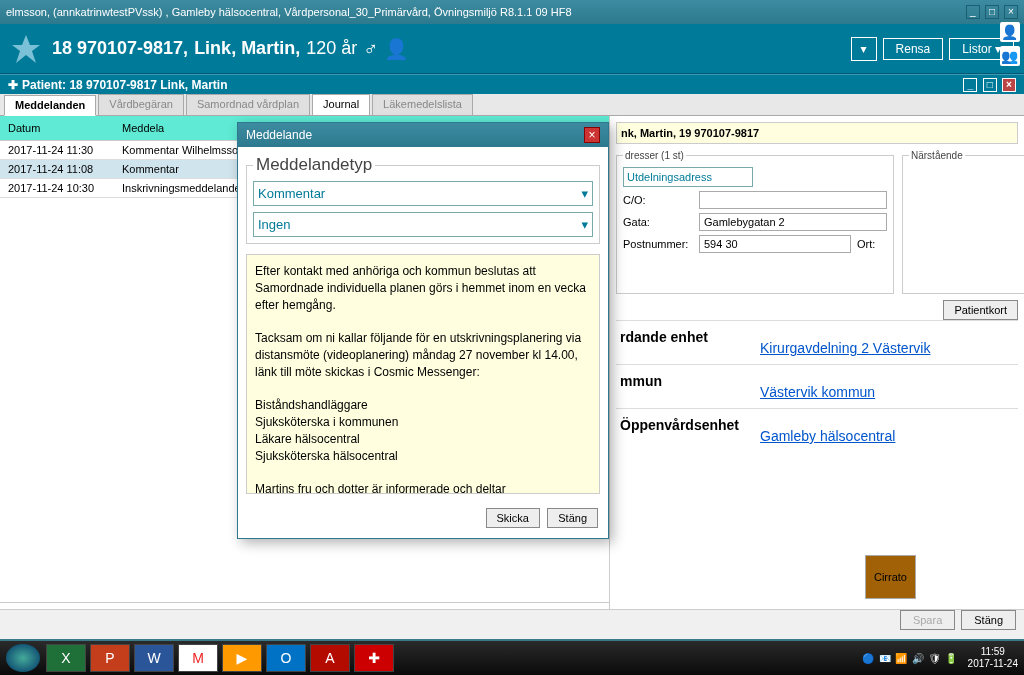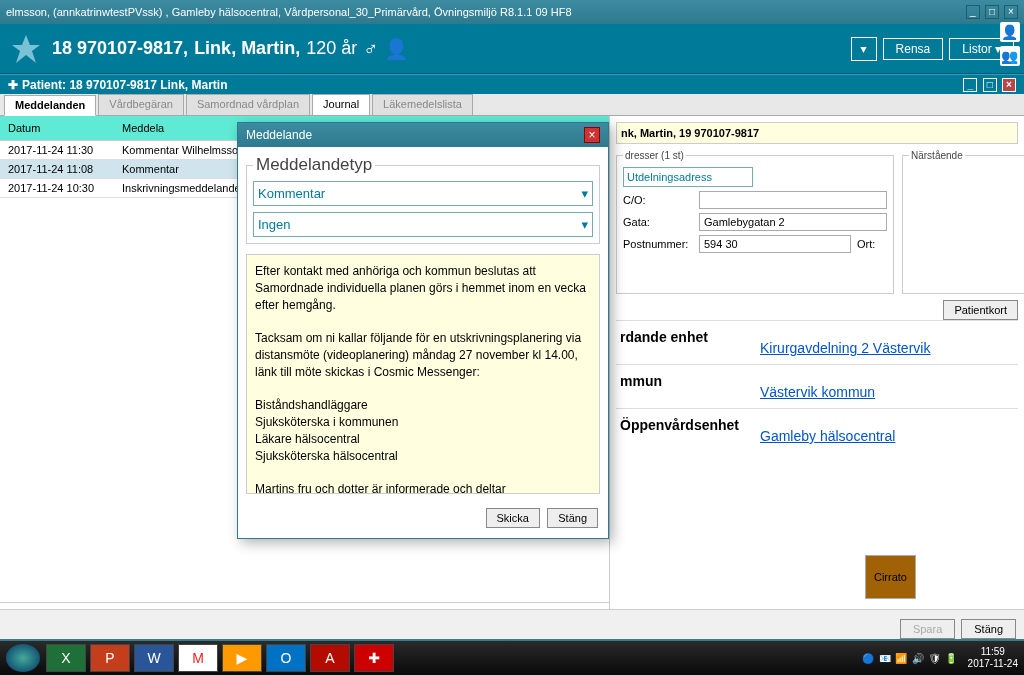--- a/index.html
+++ b/index.html
@@ -54,21 +54,21 @@
 .addr-row label { width: 70px; font-size: 11px; }
 .addr-row input, .addr-row select { flex: 1; border: 1px solid #aaa; padding: 2px 4px; font-size: 11px; }
 .addr-select { border: 1px solid #7aa; color: #007a99; padding: 3px; font-size: 11px; width: 130px; }
 
 .patientkort-btn { float: right; margin-top: 6px; padding: 3px 10px; border: 1px solid #888; background: #eee; font-size: 11px; cursor: pointer; }
 
 .info-block { clear: both; border-top: 1px solid #ddd; padding: 8px 4px; display: flex; font-size: 14px; }
 .info-block label { width: 140px; font-weight: bold; }
 .info-block a { color: #0055cc; text-decoration: underline; margin-top: 11px; }
 
-.main-footer { position: absolute; bottom: 0; left: 0; right: 0; height: 30px; background: #f0f0f0; border-top: 1px solid #ccc; display: flex; justify-content: flex-end; align-items: flex-end; padding: 0 8px; gap: 6px; }
+.main-footer { position: absolute; bottom: 0; left: 0; right: 0; height: 30px; background: #f0f0f0; border-top: 1px solid #ccc; display: flex; justify-content: flex-end; align-items: flex-start; padding: 0 8px; gap: 6px; }
 .main-footer button { padding: 3px 12px; font-size: 11px; border: 1px solid #888; background: #eee; cursor: pointer; }
 .main-footer button:disabled { color: #aaa; }
 
 
 .modal { position: absolute; left: 237px; top: 122px; width: 372px; background: #fff; border: 1px solid #2d7a8f; box-shadow: 4px 4px 12px rgba(0,0,0,0.3); z-index: 100; }
 .modal-title { background: linear-gradient(#3d8ba0,#2d7a8f); color: #fff; padding: 4px 8px; font-size: 12px; font-weight: normal; display: flex; justify-content: space-between; align-items: center; }
 .modal-close { width: 16px; height: 16px; background: #c33; color: #fff; text-align: center; line-height: 14px; font-size: 12px; cursor: pointer; border: 1px solid #800; }
 .modal-body { padding: 8px; }
 fieldset.msgtype { border: 1px solid #ccc; padding: 6px; margin-bottom: 10px; }
 fieldset.msgtype legend { font-size: 17px; padding: 0 3px; color: #444; }

